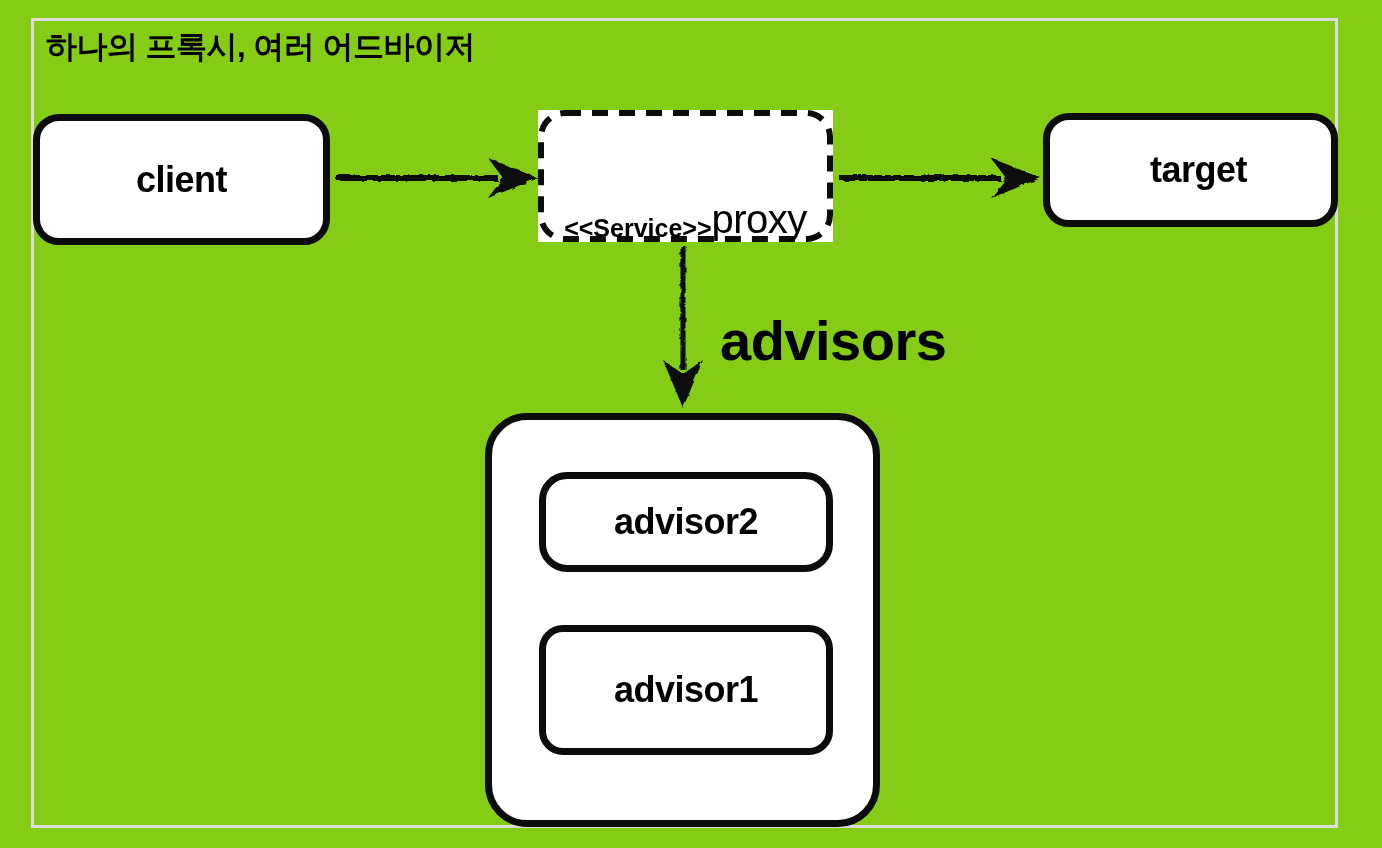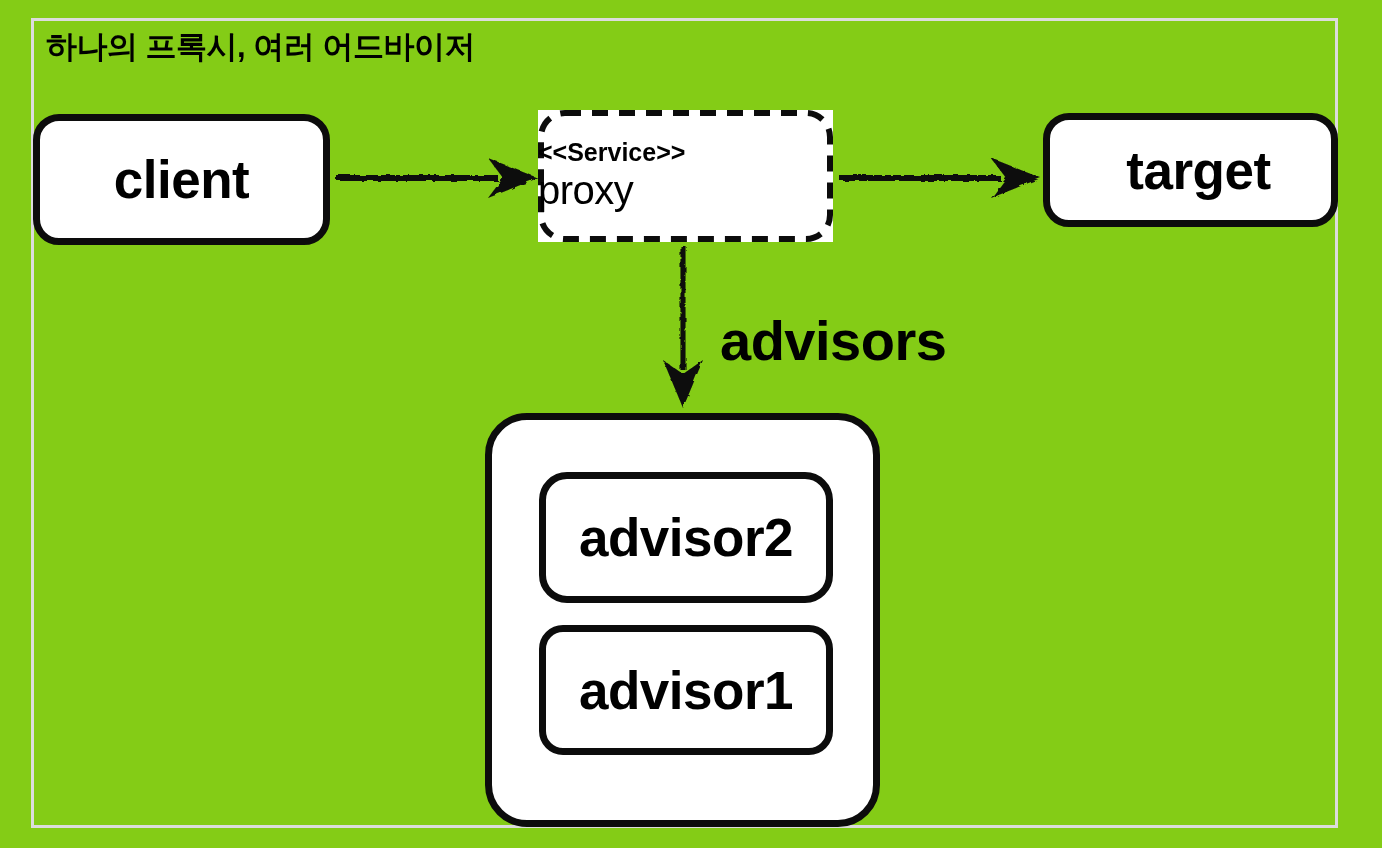--- a/index.html
+++ b/index.html
@@ -30,50 +30,50 @@
   .node {
     position: absolute;
     background: #ffffff;
     border: 7px solid #0c0c0c;
     border-radius: 26px;
     box-sizing: border-box;
     display: flex;
     align-items: center;
     justify-content: center;
     font-weight: 700;
-    font-size: 53px;
+    font-size: 36px;
     letter-spacing: -0.5px;
   }
   .node-client { left: 33px;  top: 114px; width: 297px; height: 131px; }
   .node-target { left: 1043px; top: 113px; width: 295px; height: 114px; padding-left: 16px; }
 
   .node-proxy {
     position: absolute;
     left: 538px; top: 110px; width: 295px; height: 132px;
     box-sizing: border-box;
     display: flex;
-    flex-direction: column;
-    align-items: flex-start;
+    flex-direction: row;
+    align-items: flex-end;
     justify-content: center;
     background: #ffffff;
   }
   .node-proxy svg.dash-border { position: absolute; left: 0; top: 0; }
   .proxy-stereotype { position: relative; font-size: 25px; font-weight: 700; line-height: 1.1; }
   .proxy-name       { position: relative; font-size: 40px; font-weight: 400; line-height: 1.15; letter-spacing: -0.5px; }
 
   .group {
     position: absolute;
     left: 485px; top: 413px;
     width: 395px; height: 414px;
     border: 7px solid #0c0c0c;
     border-radius: 42px;
     box-sizing: border-box;
     background: #ffffff;
   }
-  .node-advisor2 { left: 539px; top: 472px; width: 294px; height: 131px; border-radius: 28px; }
+  .node-advisor2 { left: 539px; top: 472px; width: 294px; height: 100px; border-radius: 28px; }
   .node-advisor1 { left: 539px; top: 625px; width: 294px; height: 130px; border-radius: 24px; }
 
   .edge-label {
     position: absolute;
     left: 720px; top: 308px;
     font-size: 56px;
     font-weight: 700;
     letter-spacing: -0.5px;
   }
   svg.arrow { position: absolute; overflow: visible; }

